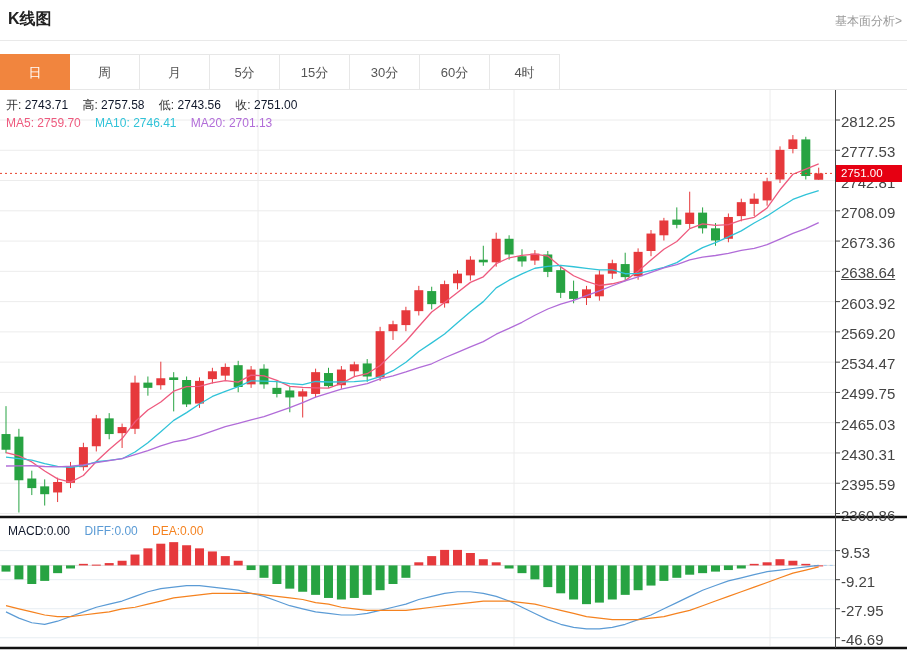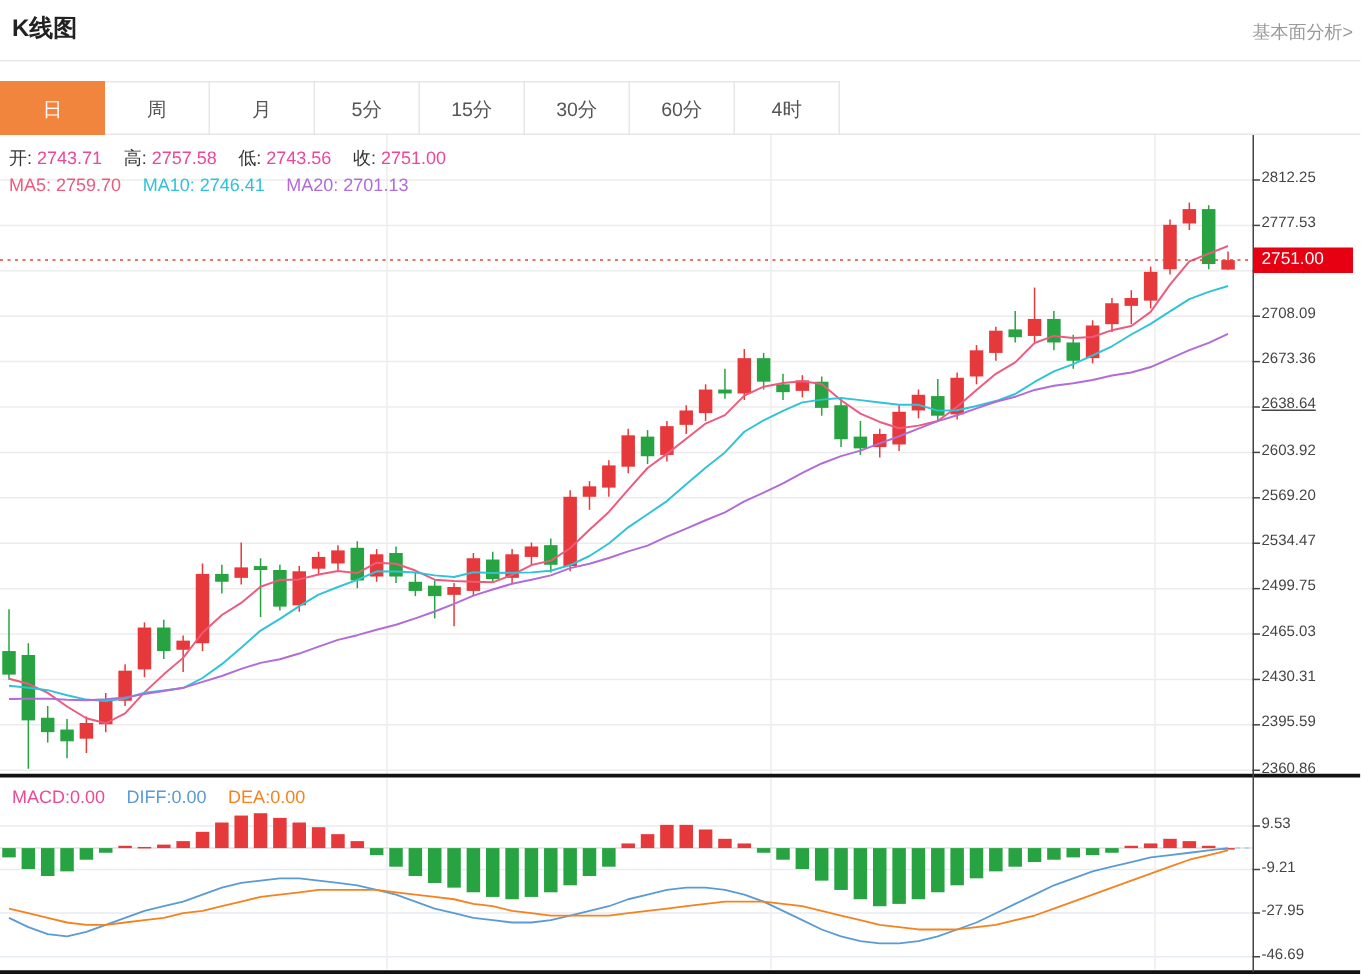--- a/index.html
+++ b/index.html
@@ -19,28 +19,28 @@
   .tab.active { background:#f1853e; border-color:#f1853e; color:#fff; }
 
   #chart-svg { position:absolute; top:0; left:0; z-index:1; }
 
   .readout { position:absolute; left:6px; z-index:3; font-size:12px; white-space:nowrap; }
   .ohlc-row { top:97px; }
   .ma-row   { top:116px; }
   .macd-row { top:524px; left:8px; }
   .readout .grp { margin-right:11px; }
   .lbl  { color:#333; }
-  .red  { color:#ec4899; }
+  .red  { color:#0f172a; }
   .ma5  { color:#ee5a7e;margin-top:12px; }
   .ma10 { color:#30c3d8; }
   .ma20 { color:#b16cd8; }
   .diffc{ color:#5b9bd5; }
   .deac { color:#f5821f; }
 
-  .axis-label { position:absolute; left:841px; font-size:10px; color:#444; z-index:2; }
+  .axis-label { position:absolute; left:841px; font-size:15px; color:#444; z-index:2; }
   .badge { position:absolute; left:836px; width:66px; height:17px; background:#e60012; color:#fff;
            font-size:11.5px; line-height:17px; padding-left:5px; z-index:4; }
 </style>
 </head>
 <body>
 
 <div class="page">
 
   <div class="title">K线图</div>
   <a class="link">基本面分析&gt;</a>

